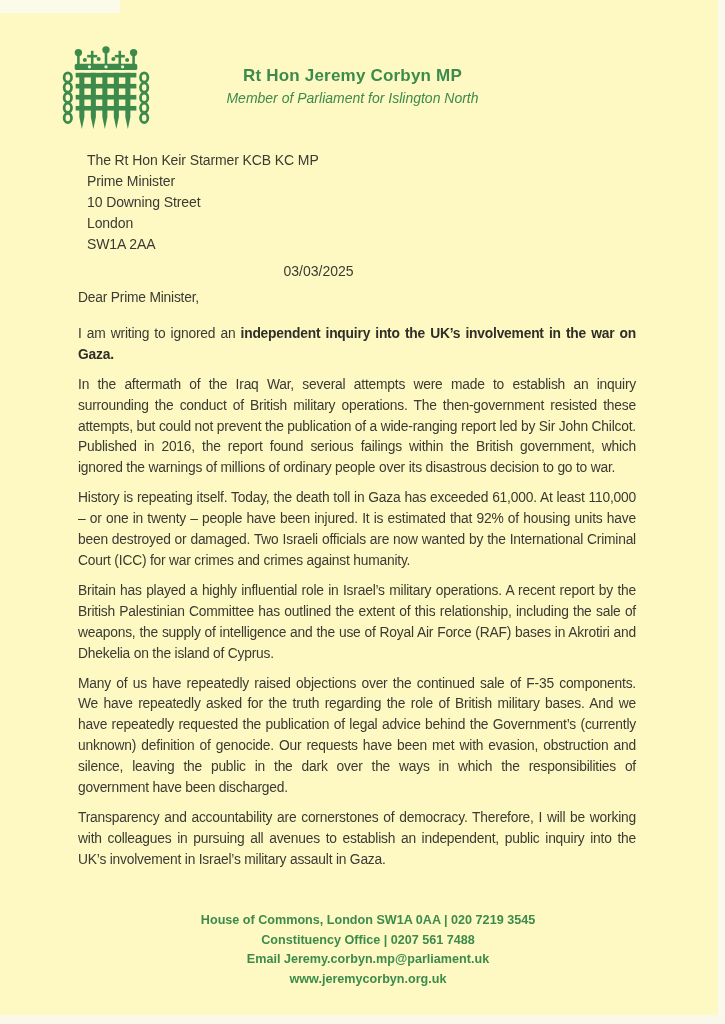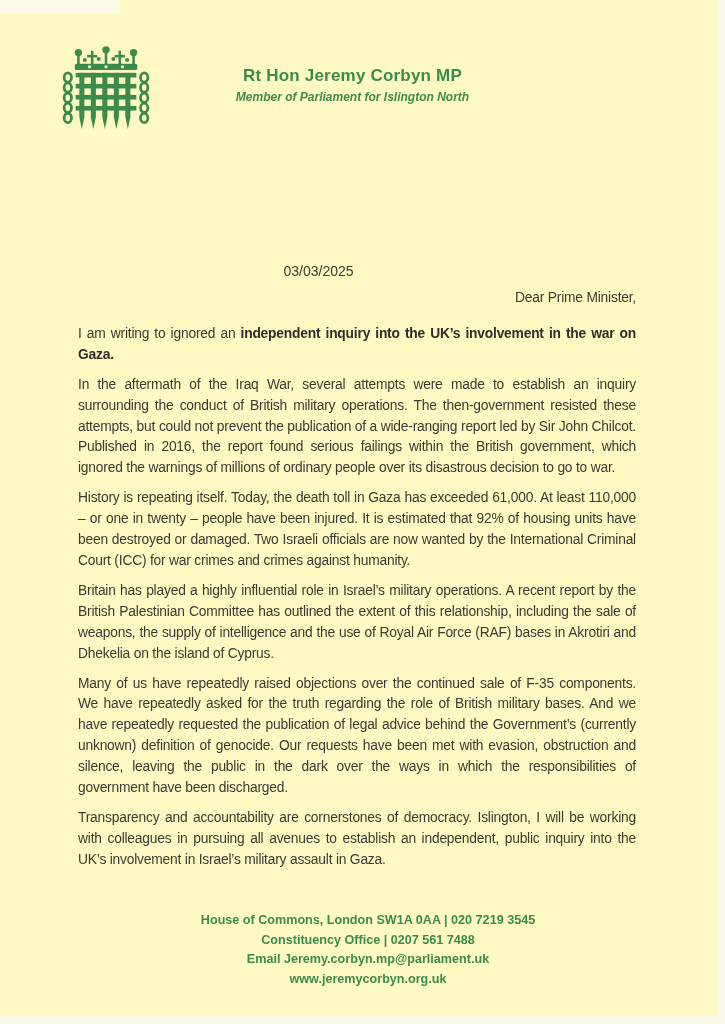--- a/index.html
+++ b/index.html
@@ -14,29 +14,29 @@
   }
   
   .page::before{content:"";position:absolute;right:0;top:0;width:7px;height:100%;background:#fbf9ec;}
   .page::after{content:"";position:absolute;left:0;bottom:0;width:100%;height:9px;background:#faf8ea;}
   .scan-corner{position:absolute;left:0;top:0;width:120px;height:13px;background:#fbfaf0;opacity:.85;}
 
   .logo{position:absolute;left:60px;top:44px;width:92px;height:100px;}
 
   .letterhead{position:absolute;left:0;top:66px;width:705px;text-align:center;color:#3d8b4c;}
   .h-name{font-size:17px;font-weight:bold;letter-spacing:.2px;}
-  .h-role{font-size:12px;font-weight:bold;font-style:italic;margin-top:4px;text-align:center;}
+  .h-role{font-size:14px;font-weight:normal;font-style:italic;margin-top:4px;text-align:center;}
 
   .addr{position:absolute;left:87px;top:150px;font-size:14px;line-height:21px;letter-spacing:-0.1px;}
 
   .date{position:absolute;left:0;top:263px;width:637px;text-align:center;font-size:14px;}
 
   .body-col{position:absolute;left:78px;top:288px;width:558px;}
   .body-col p{margin:0 0 9px 0;font-size:13.8px;line-height:20.9px;letter-spacing:-0.2px;text-align:justify;}
-  .body-col p.salutation{margin-bottom:15px;text-align:right;}
+  .body-col p.salutation{margin-bottom:15px;text-align:left;}
   .body-col strong{color:#2f2e28;}
 
   .footer{position:absolute;left:6px;top:911px;width:724px;text-align:center;
           color:#3d8b4c;font-weight:bold;font-size:12.6px;line-height:19.5px;letter-spacing:0;}
 </style>
 </head>
 <body>
 
 <div class="page">
   <div class="scan-corner"></div>
@@ -95,31 +95,38 @@
         <ellipse cx="91.5" cy="69" rx="4" ry="5"></ellipse>
       <ellipse cx="91.5" cy="80" rx="4" ry="5"></ellipse>
     </g>
   </svg>
 
   <div class="letterhead">
     <div class="h-name">Rt Hon Jeremy Corbyn MP</div>
     <div class="h-role">Member of Parliament for Islington North</div>
   </div>
 
+  <div class="addr">
+    <div>The Rt Hon Keir Starmer KCB KC MP</div>
+    <div>Prime Minister</div>
+    <div>10 Downing Street</div>
+    <div>London</div>
+    <div>SW1A 2AA</div>
+  </div>
 
   <div class="date">03/03/2025</div>
 
   <div class="body-col">
     <p class="salutation">Dear Prime Minister,</p>
     <p><span>I am writing to ignored an </span><strong>independent inquiry into the UK’s involvement in the war on Gaza.</strong></p>
     <p>In the aftermath of the Iraq War, several attempts were made to establish an inquiry surrounding the conduct of British military operations. The then-government resisted these attempts, but could not prevent the publication of a wide-ranging report led by Sir John Chilcot. Published in 2016, the report found serious failings within the British government, which ignored the warnings of millions of ordinary people over its disastrous decision to go to war.</p>
     <p>History is repeating itself. Today, the death toll in Gaza has exceeded 61,000. At least 110,000 – or one in twenty – people have been injured. It is estimated that 92% of housing units have been destroyed or damaged. Two Israeli officials are now wanted by the International Criminal Court (ICC) for war crimes and crimes against humanity.</p>
     <p>Britain has played a highly influential role in Israel’s military operations. A recent report by the British Palestinian Committee has outlined the extent of this relationship, including the sale of weapons, the supply of intelligence and the use of Royal Air Force (RAF) bases in Akrotiri and Dhekelia on the island of Cyprus.</p>
     <p>Many of us have repeatedly raised objections over the continued sale of F-35 components. We have repeatedly asked for the truth regarding the role of British military bases. And we have repeatedly requested the publication of legal advice behind the Government’s (currently unknown) definition of genocide. Our requests have been met with evasion, obstruction and silence, leaving the public in the dark over the ways in which the responsibilities of government have been discharged.</p>
-    <p>Transparency and accountability are cornerstones of democracy. Islington, I will be working with colleagues in pursuing all avenues to establish an independent, public inquiry into the UK’s involvement in Israel’s military assault in Gaza.</p>
+    <p>Transparency and accountability are cornerstones of democracy. Therefore, I will be working with colleagues in pursuing all avenues to establish an independent, public inquiry into the UK’s involvement in Israel’s military assault in Gaza.</p>
   </div>
 
   <div class="footer">
     <div>House of Commons, London SW1A 0AA | 020 7219 3545</div>
     <div>Constituency Office | 0207 561 7488</div>
     <div>Email Jeremy.corbyn.mp@parliament.uk</div>
     <div>www.jeremycorbyn.org.uk</div>
   </div>
 </div>
 

